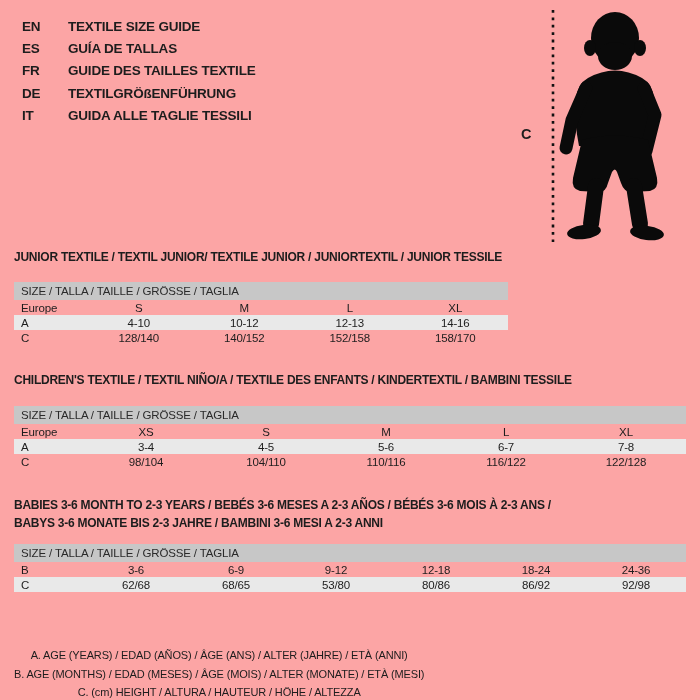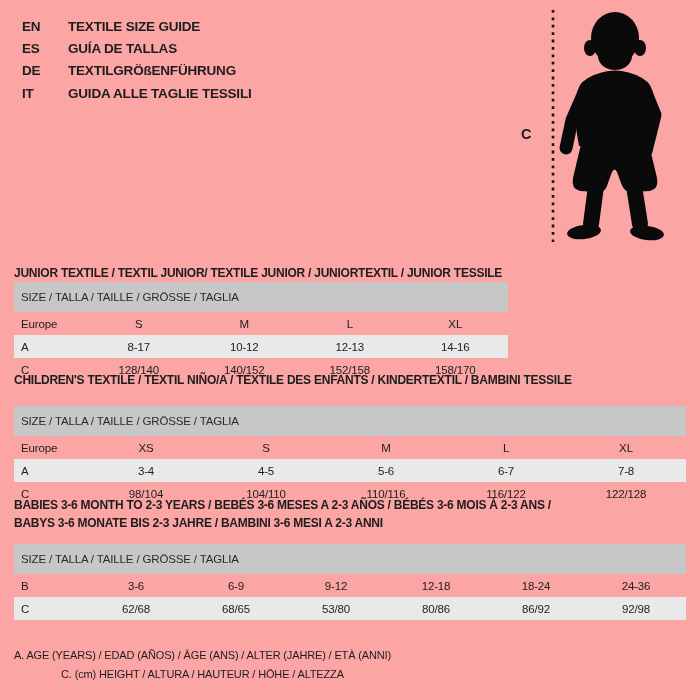--- a/index.html
+++ b/index.html
@@ -17,54 +17,58 @@
   .lang-code { width:46px; flex:0 0 46px; }
 
   
   .figure { position:absolute; left:512px; top:2px; width:168px; height:245px; }
   .figure svg { position:absolute; left:0; top:0; }
   .c-label { position:absolute; left:9px; top:124px; font-weight:bold; font-size:14.5px; }
 
   
   .section-title { position:absolute; left:14px; font-weight:bold; font-size:12px;
                    letter-spacing:-0.25px; white-space:nowrap; line-height:18px; }
-  #t1-title { top:264px; }
+  #t1-title { top:248px; }
   #t2-title { top:371px; }
   #t3-title { top:496px; }
 
   
   .tbl { position:absolute; left:14px; border-collapse:collapse; table-layout:fixed;
          font-size:11.5px; letter-spacing:-0.15px; }
   #t1 { top:282px; width:494px; }
   #t2 { top:406px; width:672px; }
   #t3 { top:544px; width:672px; }
   .tbl td { padding:0; vertical-align:middle; }
-  tr.band td { background:#c7c7c7; height:30px; padding-left:7px; text-align:left;
+  tr.band td { background:#c7c7c7; height:18px; padding-left:7px; text-align:left;
                color:#2a2a2a; font-size:11.5px; }
-  tr.hdr td, tr.data td { height:23px; text-align:center; }
+  tr.hdr td, tr.data td { height:15px; text-align:center; }
   td.lbl { text-align:left !important; padding-left:7px !important; }
   tr.shade td { background:#e9e9e9; }
 
   
   .footnotes { position:absolute; left:14px; top:646px; font-weight:normal; font-size:11px;
                line-height:18.6px; letter-spacing:-0.15px; white-space:nowrap;text-align:center; }
 </style>
 </head>
 <body>
 
 <div class="canvas">
 
   <div class="langs">
     <div class="lang-row">
       <span class="lang-code">EN</span>
       <span>TEXTILE SIZE GUIDE</span>
     </div>
     <div class="lang-row">
       <span class="lang-code">ES</span>
       <span>GUÍA DE TALLAS</span>
+    </div>
+    <div class="lang-row">
+      <span class="lang-code">FR</span>
+      <span>GUIDE DES TAILLES TEXTILE</span>
     </div>
     <div class="lang-row">
       <span class="lang-code">DE</span>
       <span>TEXTILGRÖßENFÜHRUNG</span>
     </div>
     <div class="lang-row">
       <span class="lang-code">IT</span>
       <span>GUIDA ALLE TAGLIE TESSILI</span>
     </div>
   </div>
@@ -105,21 +109,21 @@
     </tr>
     <tr class="hdr">
       <td class="lbl">Europe</td>
       <td>S</td>
       <td>M</td>
       <td>L</td>
       <td>XL</td>
     </tr>
     <tr class="data shade">
       <td class="lbl">A</td>
-      <td>8-17</td>
+      <td>4-10</td>
       <td>10-12</td>
       <td>12-13</td>
       <td>14-16</td>
     </tr>
     <tr class="data">
       <td class="lbl">C</td>
       <td>128/140</td>
       <td>140/152</td>
       <td>152/158</td>
       <td>158/170</td>
@@ -202,16 +206,17 @@
       <td>53/80</td>
       <td>80/86</td>
       <td>86/92</td>
       <td>92/98</td>
     </tr>
   </tbody>
     </table>
 
   <div class="footnotes">
     <div>A. AGE (YEARS) / EDAD (AÑOS) / ÂGE (ANS) / ALTER (JAHRE) / ETÀ (ANNI)</div>
+    <div>B. AGE (MONTHS) / EDAD (MESES) / ÂGE (MOIS) / ALTER (MONATE) / ETÀ (MESI)</div>
     <div>C. (cm) HEIGHT / ALTURA / HAUTEUR / HÖHE / ALTEZZA</div>
   </div>
 
 </div>
 
 </body></html>

